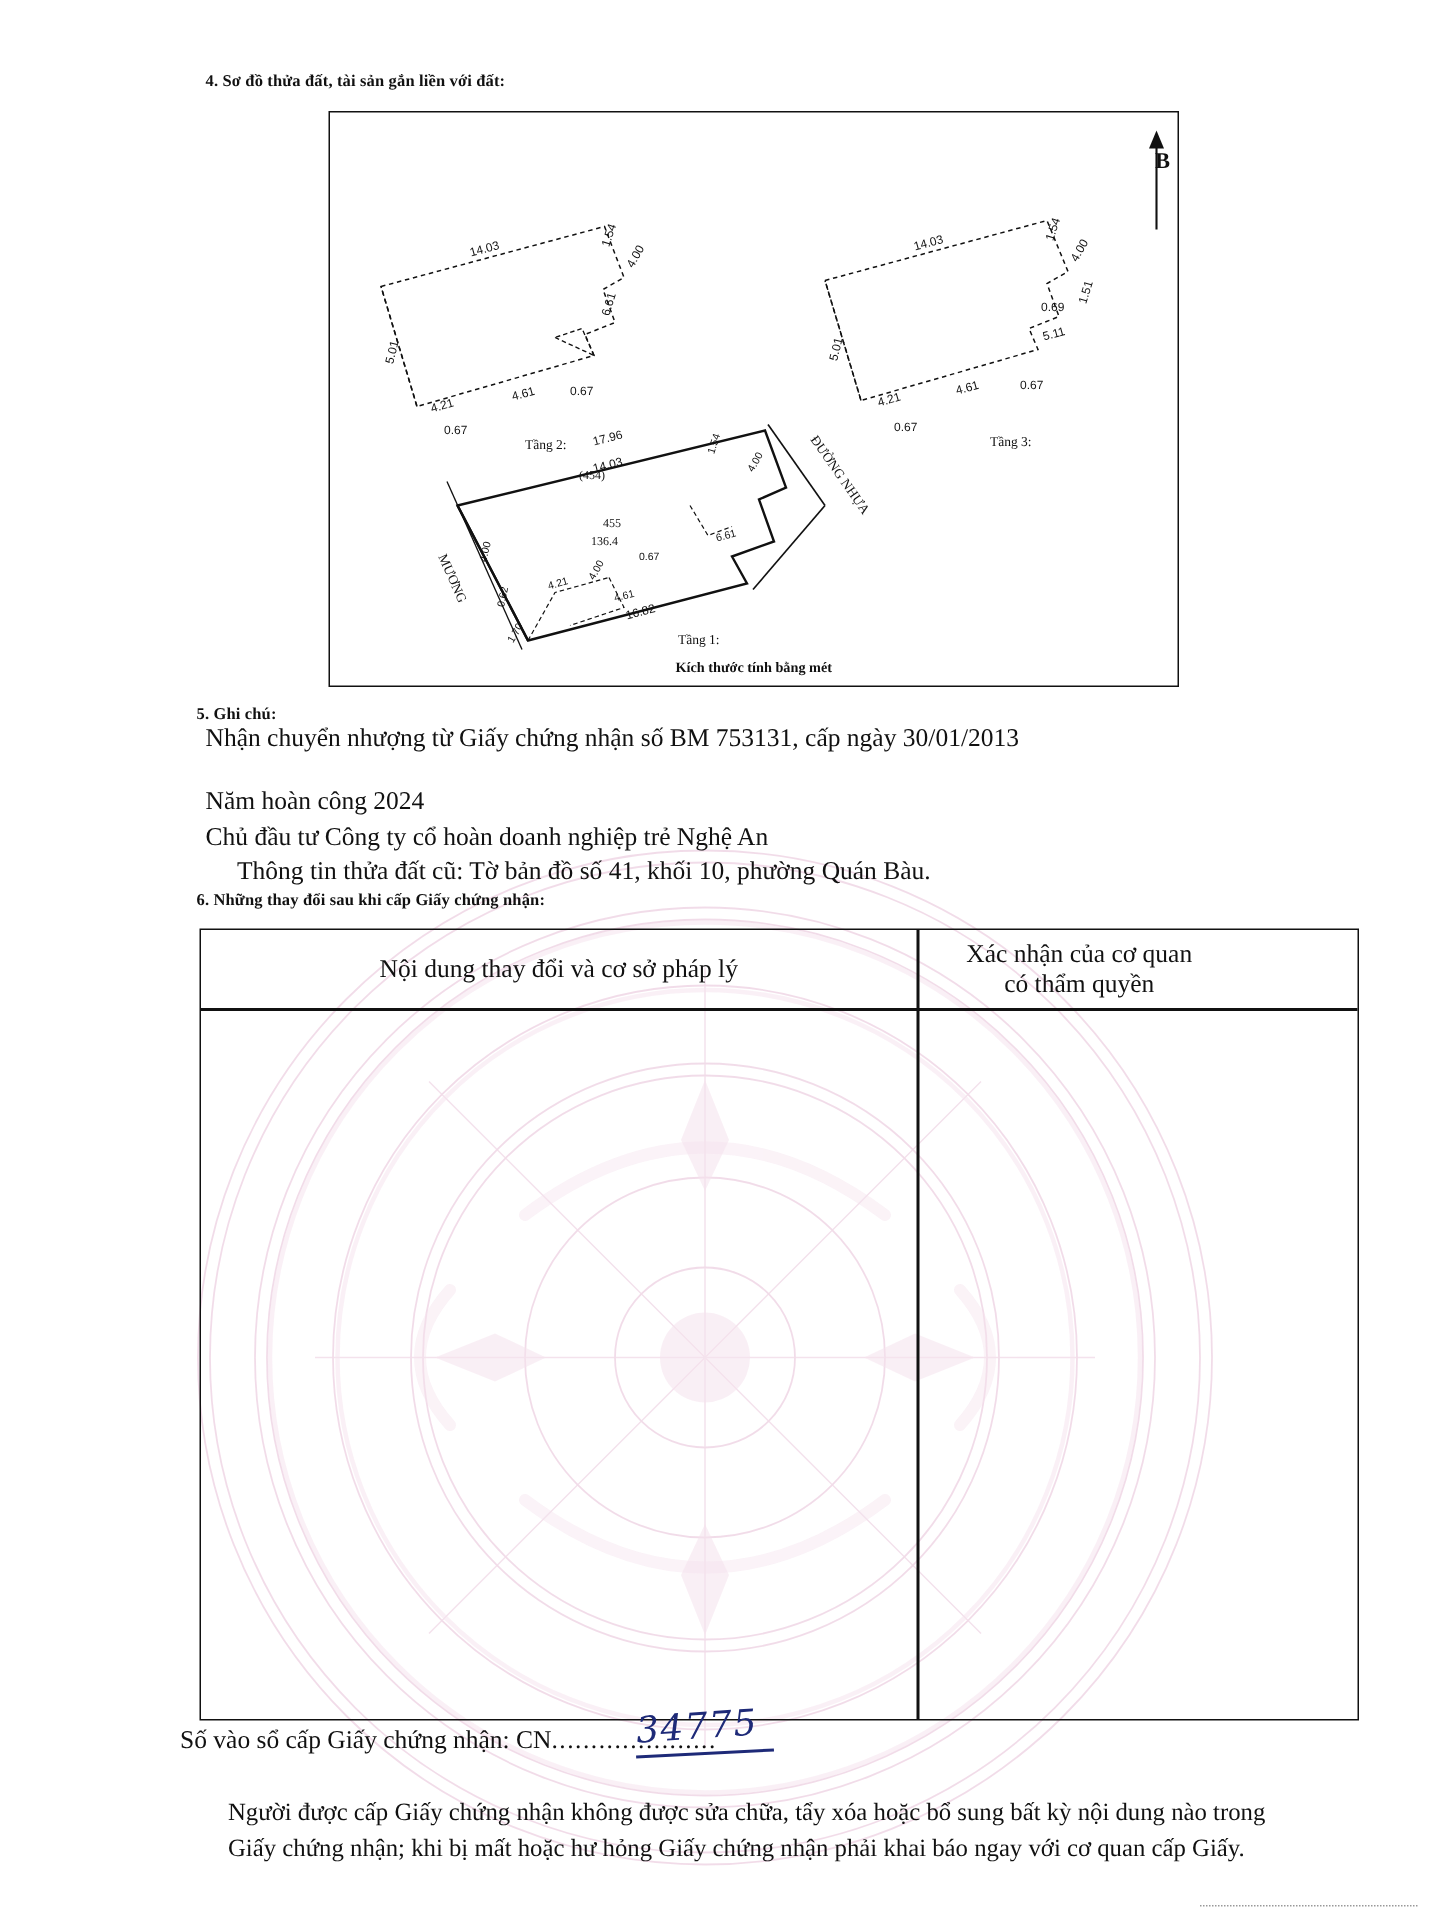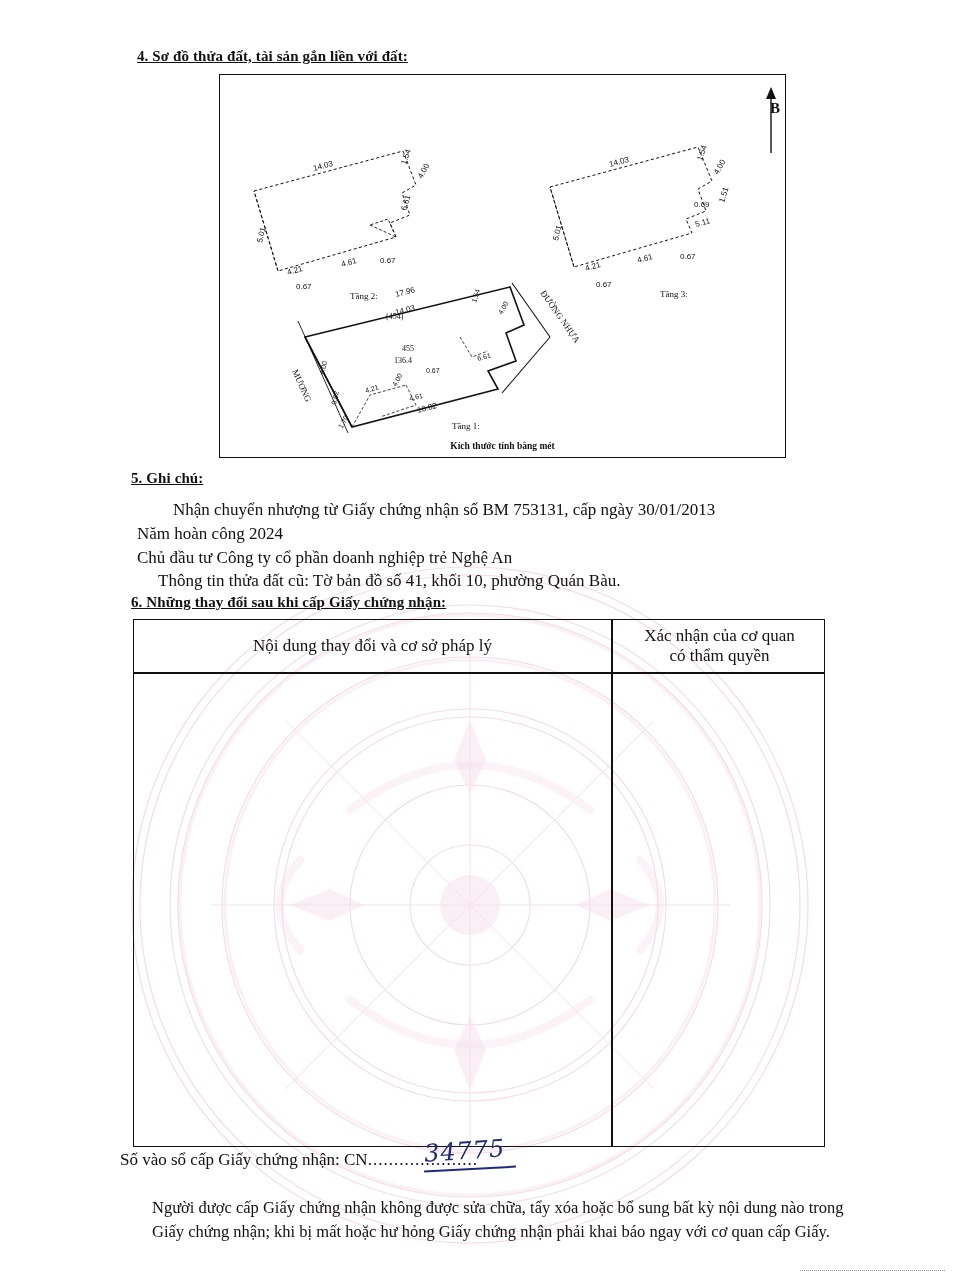--- a/index.html
+++ b/index.html
@@ -29,23 +29,22 @@
 
   
   .page {
     position: absolute;
     inset: 0;
   }
 
   .heading {
     position: absolute;
     font-weight: bold;
-    font-size: 15px;
+    font-size: 11px;
     letter-spacing: 0.1px;
-    text-decoration: underline;
   }
 
   #h4 { left: 137px; top: 48px; }
   #h5 { left: 131px; top: 470px; }
   #h6 { left: 131px; top: 594px; }
 
   .note-line {
     position: absolute;
     left: 137px;
     font-size: 17px;
@@ -71,21 +70,21 @@
     font-size: 9.5px;
     font-weight: bold;
     bottom: 6px;
   }
 
   
   #chg-table {
     position: absolute;
     left: 133px;
     top: 619px;
-    width: 692px;
+    width: 773px;
     height: 528px;
     border: 1.6px solid #111;
     box-sizing: border-box;
   }
   #chg-table .col-div {
     position: absolute;
     left: 477px;
     top: 0;
     bottom: 0;
     width: 1.6px;
@@ -298,23 +297,23 @@
       <text x="320" y="218" font-size="9" font-family="Liberation Serif, serif" fill="#111" transform="rotate(55 320 218)">ĐƯỜNG NHỰA</text>
       <text x="72" y="296" font-size="9" font-family="Liberation Serif, serif" fill="#111" transform="rotate(66 72 296)">MƯƠNG</text>
     </svg>
 
     <div class="map-cap">Kích thước tính bằng mét</div>
   </div>
 
   <div style="position:absolute;left:770px;top:100px;font-size:15px;font-weight:bold;">B</div>
 
   <div class="heading" id="h5">5. Ghi chú:</div>
-  <div class="note-line" style="top:500px;margin-left:36px;">Nhận chuyển nhượng từ Giấy chứng nhận số BM 753131, cấp ngày 30/01/2013</div>
+  <div class="note-line" style="top:482px;">Nhận chuyển nhượng từ Giấy chứng nhận số BM 753131, cấp ngày 30/01/2013</div>
   <div class="note-line" style="top:524px;">Năm hoàn công 2024</div>
-  <div class="note-line" style="top:548px;">Chủ đầu tư Công ty cổ phần doanh nghiệp trẻ Nghệ An</div>
+  <div class="note-line" style="top:548px;">Chủ đầu tư Công ty cổ hoàn doanh nghiệp trẻ Nghệ An</div>
   <div class="note-line" style="top:571px;margin-left:21px;">Thông tin thửa đất cũ: Tờ bản đồ số 41, khối 10, phường Quán Bàu.</div>
 
   <div class="heading" id="h6">6. Những thay đổi sau khi cấp Giấy chứng nhận:</div>
 
   <div id="chg-table">
     <div class="hdr-div"></div>
     <div class="col-div"></div>
     <div class="th left">Nội dung thay đổi và cơ sở pháp lý</div>
     <div class="th right">
       <span>

